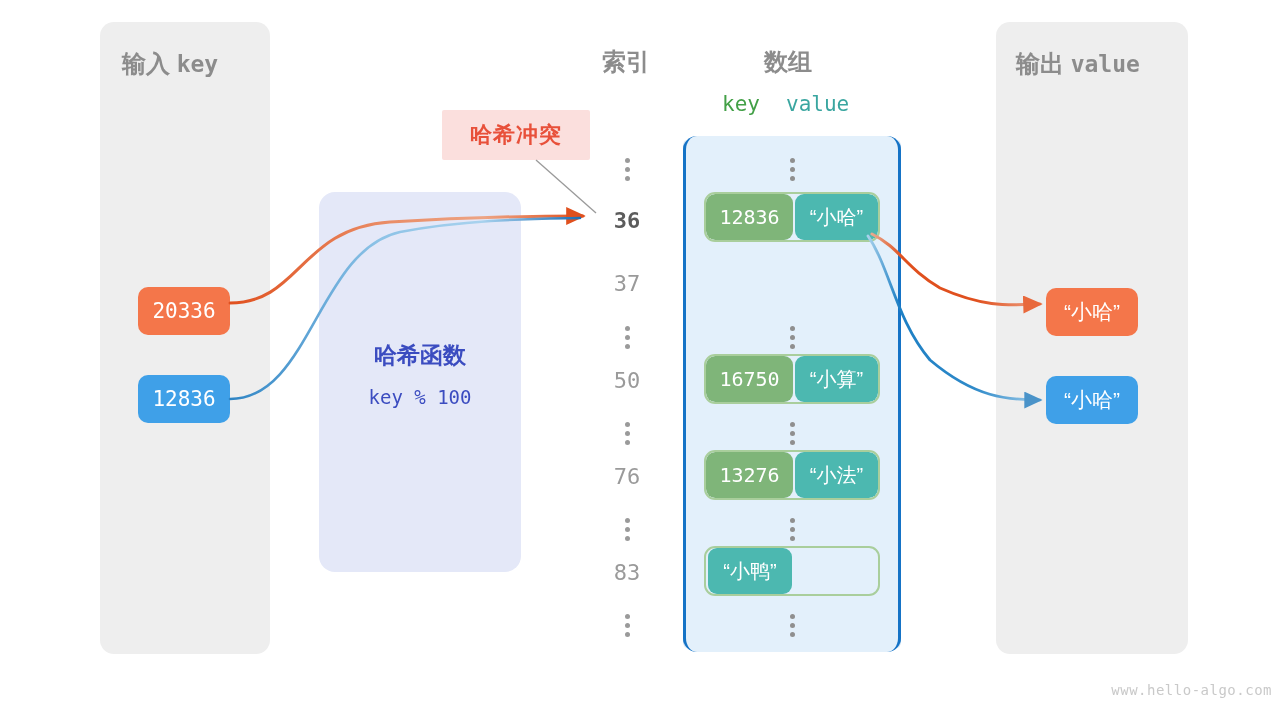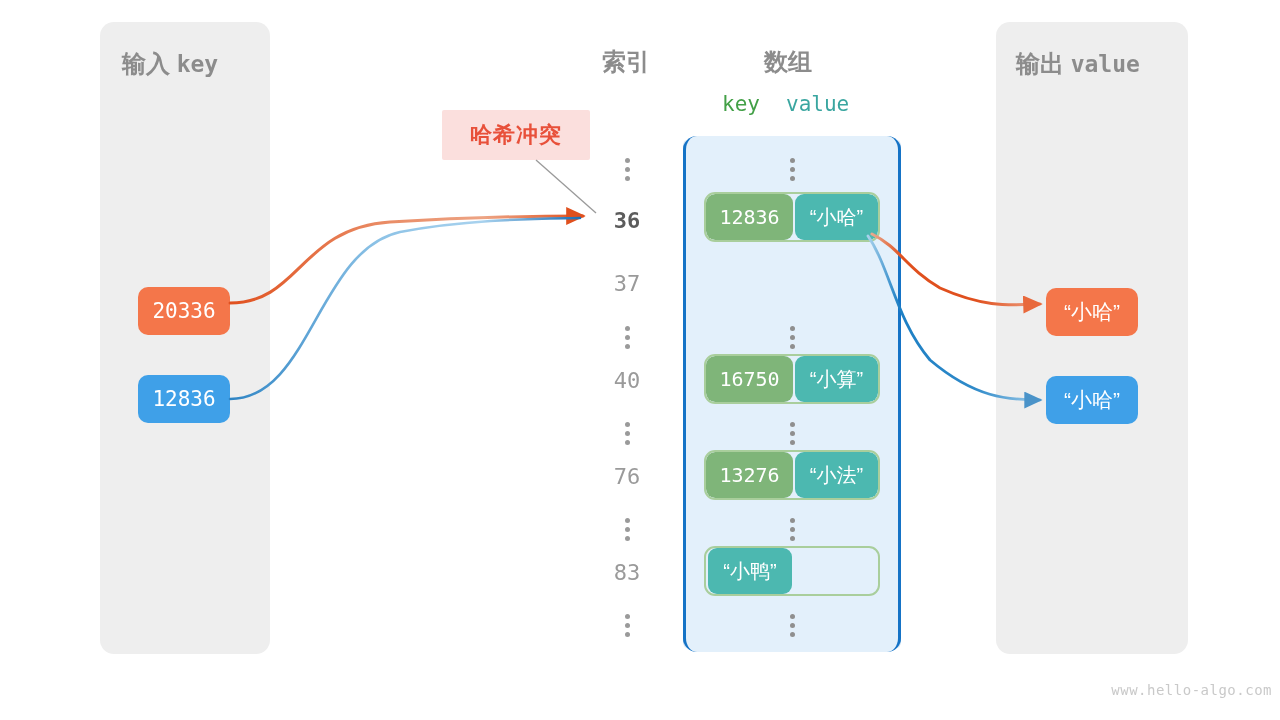--- a/index.html
+++ b/index.html
@@ -272,20 +272,24 @@
   <div class="panel" id="panel-input">
     <div class="panel-title">
       <span>输入</span>
       <span class="mono-title">key</span>
     </div>
   </div>
 
   <div class="pill num orange" id="in-key-0">20336</div>
   <div class="pill num blue" id="in-key-1">12836</div>
 
+  <div id="hash-box">
+    <div class="hf-title">哈希函数</div>
+    <div class="hf-formula">key % 100</div>
+  </div>
 
   <div id="collision-badge">哈希冲突</div>
 
   <div class="col-head" id="head-array">数组</div>
   <div class="col-head" id="head-index">索引</div>
   <div class="kv-head" id="head-key">key</div>
   <div class="kv-head" id="head-value">value</div>
 
   <div id="index-col">
     <div class="vdots" style="top:14px">
@@ -293,21 +297,21 @@
         <span></span>
         <span></span>
       </div>
     <div class="idx active" style="top:68px">36</div>
     <div class="idx" style="top:131px">37</div>
     <div class="vdots" style="top:182px">
         <span></span>
         <span></span>
         <span></span>
       </div>
-    <div class="idx" style="top:228px">40</div>
+    <div class="idx" style="top:228px">50</div>
     <div class="vdots" style="top:278px">
         <span></span>
         <span></span>
         <span></span>
       </div>
     <div class="idx" style="top:324px">76</div>
     <div class="vdots" style="top:374px">
         <span></span>
         <span></span>
         <span></span>

